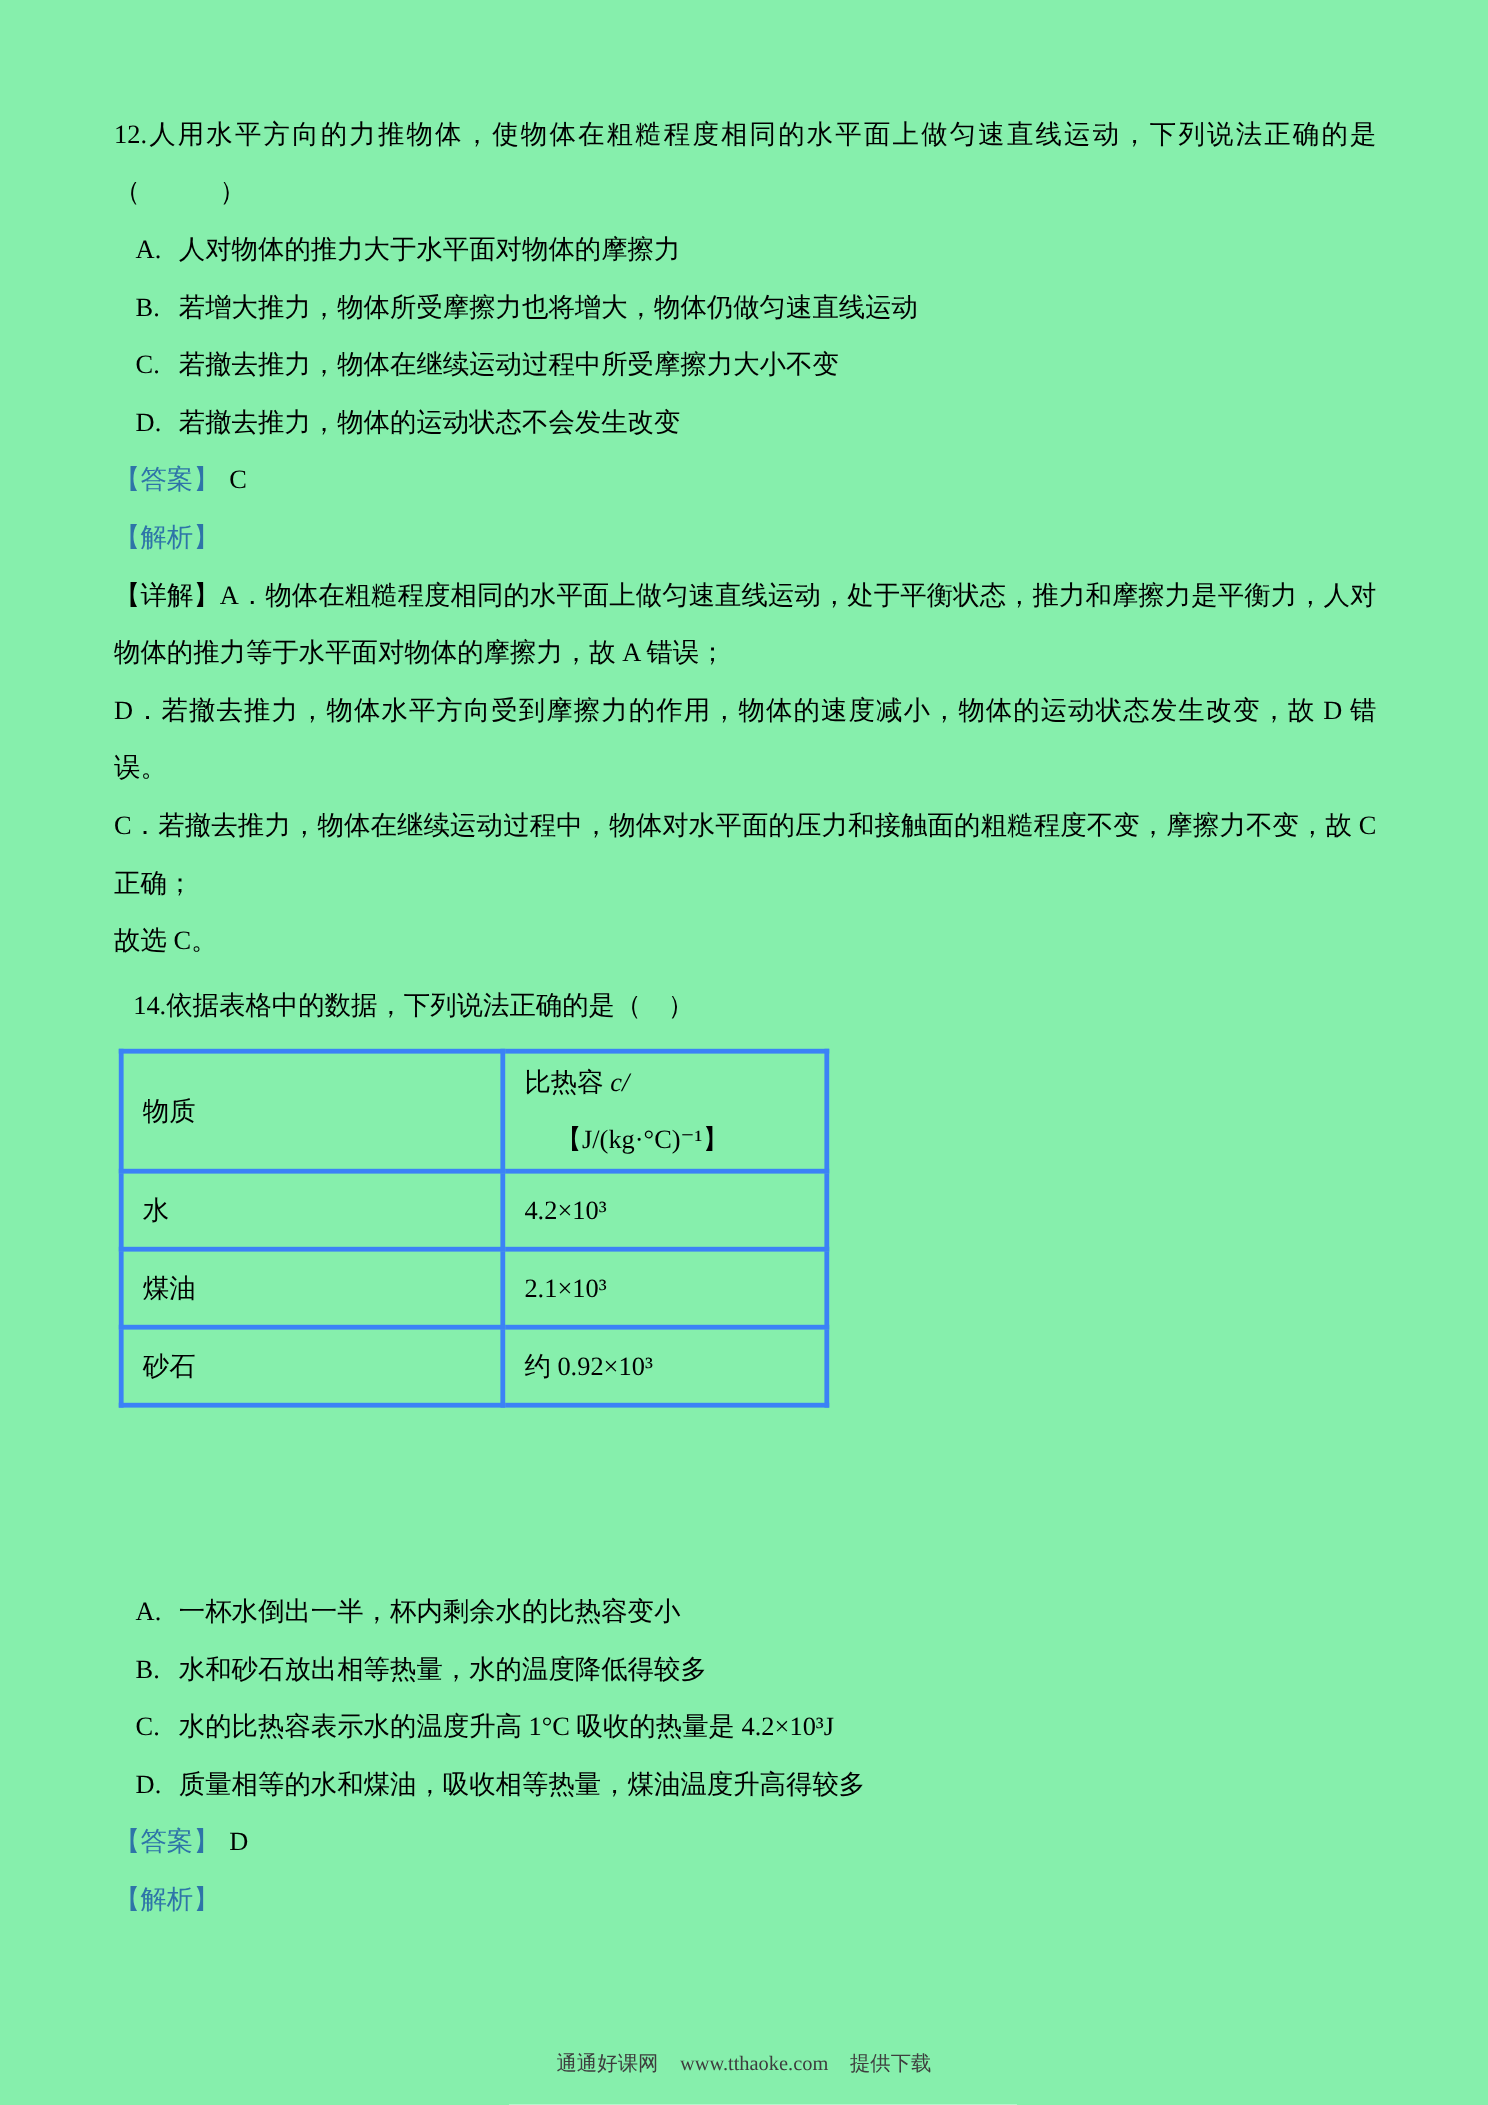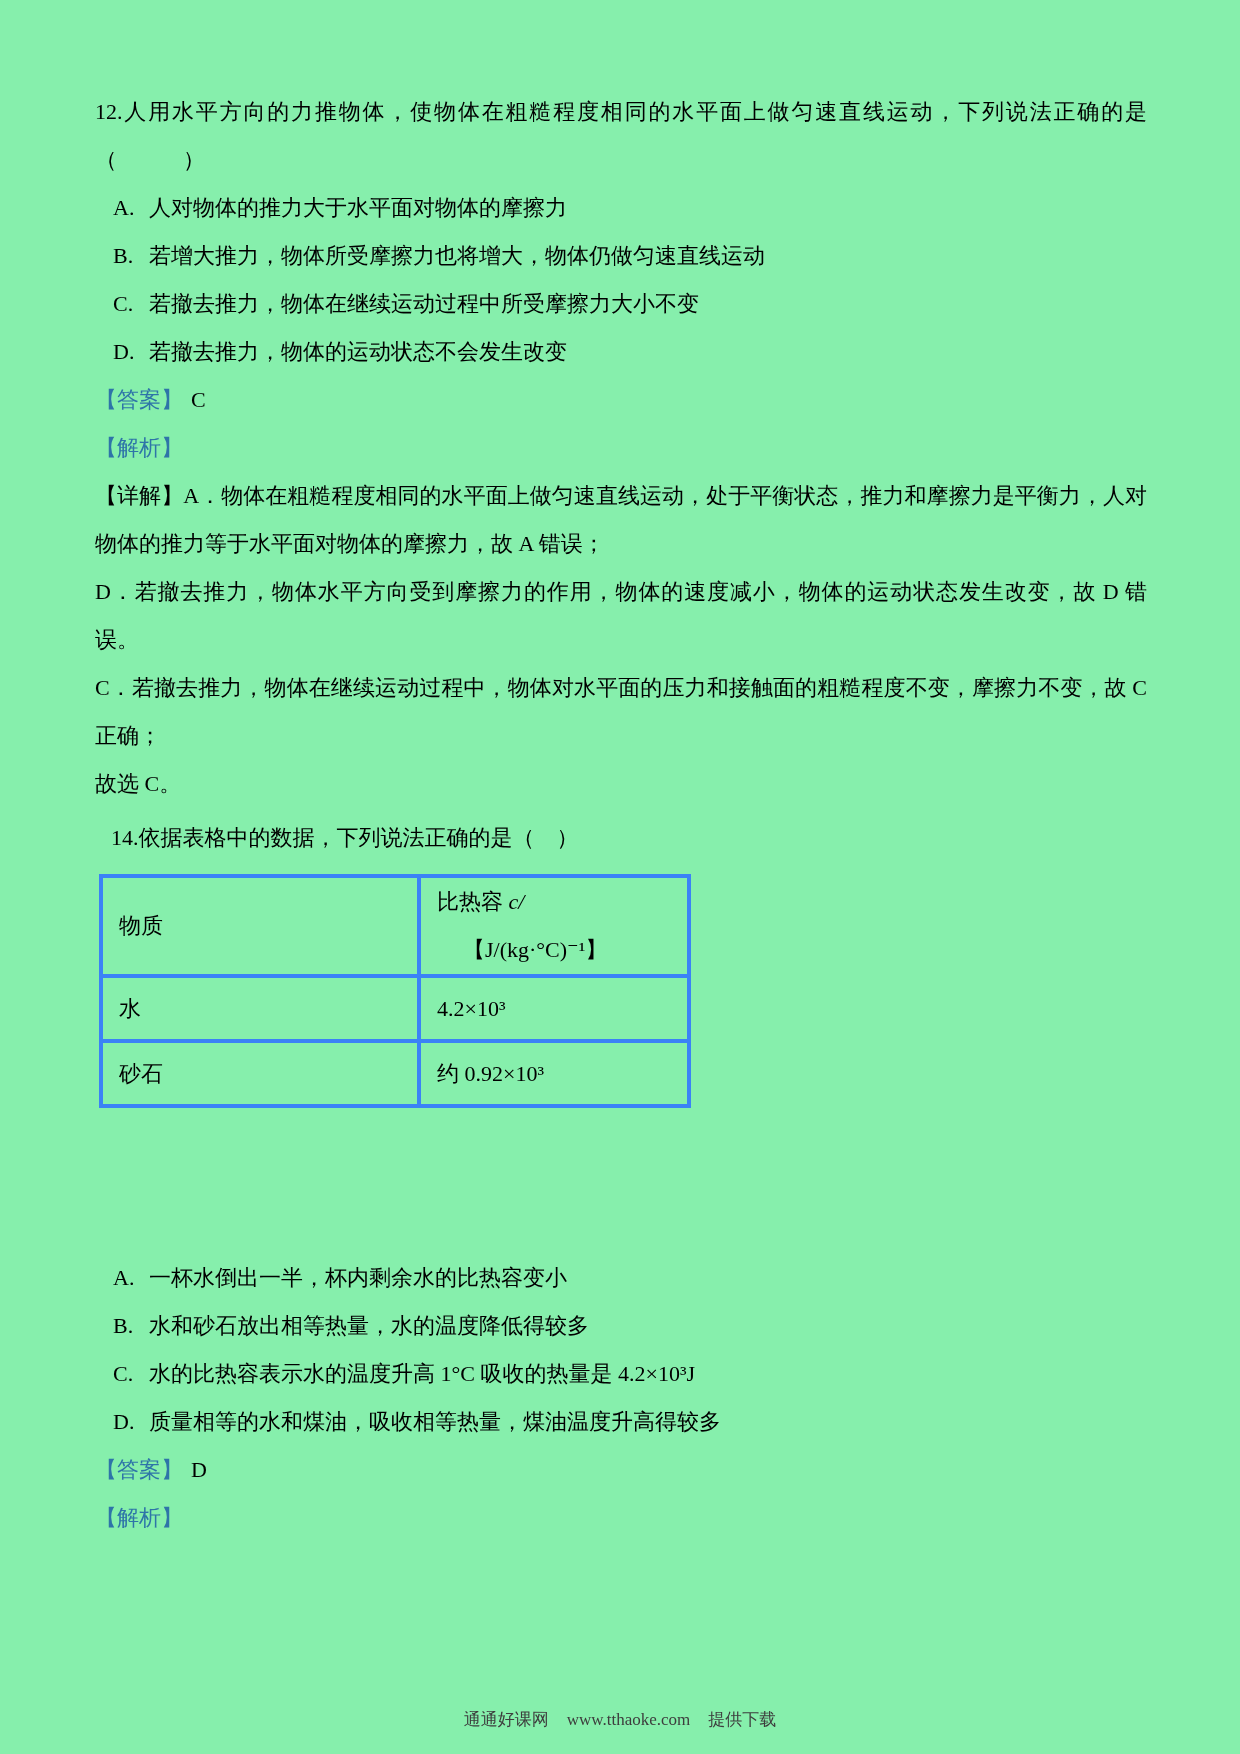--- a/index.html
+++ b/index.html
@@ -96,20 +96,24 @@
       <tbody>
         <tr>
           <th class="col-substance">物质</th>
           <th><span>比热容 </span><span class="sym">c/</span><span class="unit">【J/(kg·°C)⁻¹】</span></th>
         </tr>
         <tr>
           <td>水</td>
           <td>4.2×10³</td>
         </tr>
         <tr>
+          <td>煤油</td>
+          <td>2.1×10³</td>
+        </tr>
+        <tr>
           <td>砂石</td>
           <td>约 0.92×10³</td>
         </tr>
       </tbody>
     </table>
 
     <div class="options13">
       <div class="opt">
         <span class="opt-label">A.</span>
         <span class="opt-text">一杯水倒出一半，杯内剩余水的比热容变小</span>

